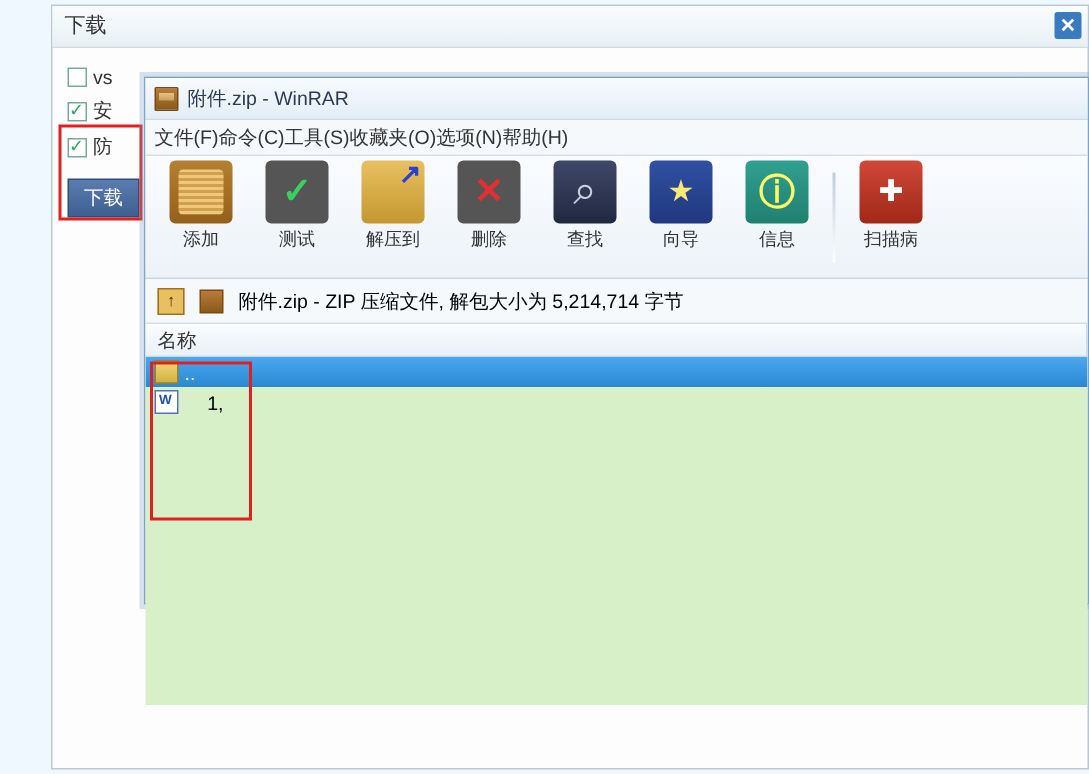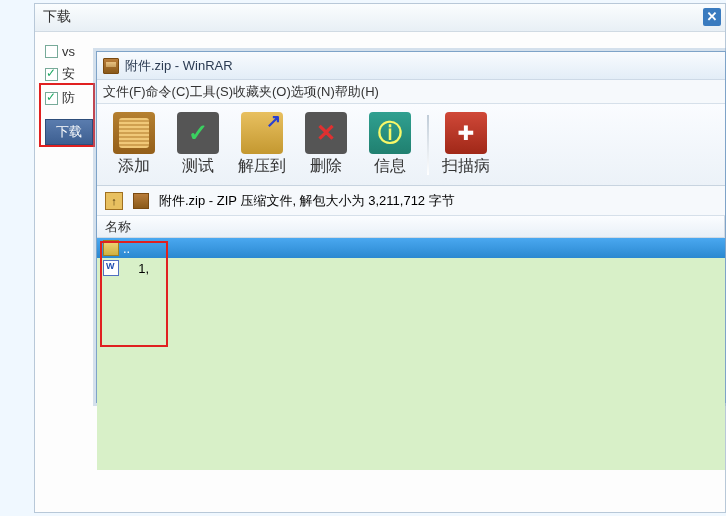--- a/index.html
+++ b/index.html
@@ -21,21 +21,21 @@
 
 .winrar { position: absolute; left: 96px; top: 51px; width: 630px; height: 352px; background: #fff; border: 1px solid #7ea3c8; box-shadow: 0 0 0 3px rgba(120,160,200,0.3); }
 .wr-title { height: 28px; background: linear-gradient(#f8fbfe,#e3edf7); display: flex; align-items: center; padding: 0 6px; gap: 6px; font-size: 13px; color: #2b3b52; border-bottom: 1px solid #cdd9e6; }
 .wr-title-icon { width: 16px; height: 16px; background: linear-gradient(#b87c3a,#8a5a1a); border: 1px solid #7a4a10; border-radius: 1px; position: relative; flex-shrink: 0; }
 .wr-title-icon::before { content: ""; position: absolute; left: 2px; top: 3px; right: 2px; height: 5px; background: linear-gradient(#e8c080,#c8a060); }
 
 .wr-menu { height: 24px; background: #f6f9fc; border-bottom: 1px solid #d6e0ea; display: flex; align-items: center; padding: 0 6px; font-size: 13px; color: #333; }
 .wr-menu span { cursor: pointer; }
 
 .wr-toolbar { height: 82px; background: linear-gradient(#fafcff,#ecf2f8); border-bottom: 1px solid #c8d4e0; display: flex; align-items: center; padding: 2px 6px; gap: 2px; overflow: hidden; }
-.tb-btn { width: 62px; height: 76px; display: flex; flex-direction: column; align-items: center; justify-content: center; gap: 2px; font-size: 16px; color: #333; cursor: pointer; border-radius: 3px; }
+.tb-btn { width: 62px; height: 76px; display: flex; flex-direction: column; align-items: center; justify-content: flex-start; gap: 2px; font-size: 12px; color: #333; cursor: pointer; border-radius: 3px; }
 .tb-icon { width: 42px; height: 42px; border-radius: 4px; position: relative; }
 .ic-add { background: linear-gradient(#b58030,#945f1a); }
 .ic-add::after { content:""; position:absolute; inset:6px; background: repeating-linear-gradient(#f0c878,#f0c878 2px,#d0a050 2px,#d0a050 4px); border-radius:3px;}
 .ic-extract { background: linear-gradient(#e8c060,#c49830); }
 .ic-extract::after { content:"↗"; position:absolute; right:2px; top:-2px; color:#2a40d0; font-size:18px; font-weight:bold;}
 .ic-test { background: #555; }
 .ic-test::after { content:"✓"; position:absolute; inset:0; display:flex; align-items:center; justify-content:center; color:#3ad060; font-size:24px; font-weight:bold;}
 .ic-view { background: linear-gradient(#a0a8b8,#707888); }
 .ic-view::after { content:""; position:absolute; left:8px; right:8px; top:8px; bottom:8px; background:#fff; border-radius:2px;}
 .ic-delete { background: #555; }
@@ -122,33 +122,41 @@
       </div>
     <div class="tb-btn">
         <div class="tb-icon ic-extract"></div>
         <span>解压到</span>
       </div>
     <div class="tb-btn">
         <div class="tb-icon ic-delete"></div>
         <span>删除</span>
       </div>
     <div class="tb-btn">
+        <div class="tb-icon ic-find"></div>
+        <span>查找</span>
+      </div>
+    <div class="tb-btn">
+        <div class="tb-icon ic-wizard"></div>
+        <span>向导</span>
+      </div>
+    <div class="tb-btn">
         <div class="tb-icon ic-info"></div>
         <span>信息</span>
       </div>
     <div class="tb-sep"></div>
     <div class="tb-btn">
         <div class="tb-icon ic-scan"></div>
         <span>扫描病</span>
       </div>
   </div>
   <div class="wr-path">
     <span class="up-btn">↑</span>
     <span class="path-icon"></span>
-    <span>附件.zip - ZIP 压缩文件, 解包大小为 3,211,712 字节</span>
+    <span>附件.zip - ZIP 压缩文件, 解包大小为 5,214,714 字节</span>
   </div>
   <div class="wr-header">
     <div class="col col-name">名称</div>
   </div>
   <div class="wr-list">
     <div class="row sel">
       <span class="ficon fold"></span>
       <span class="fname">..</span>
     </div>
     <div class="row">

